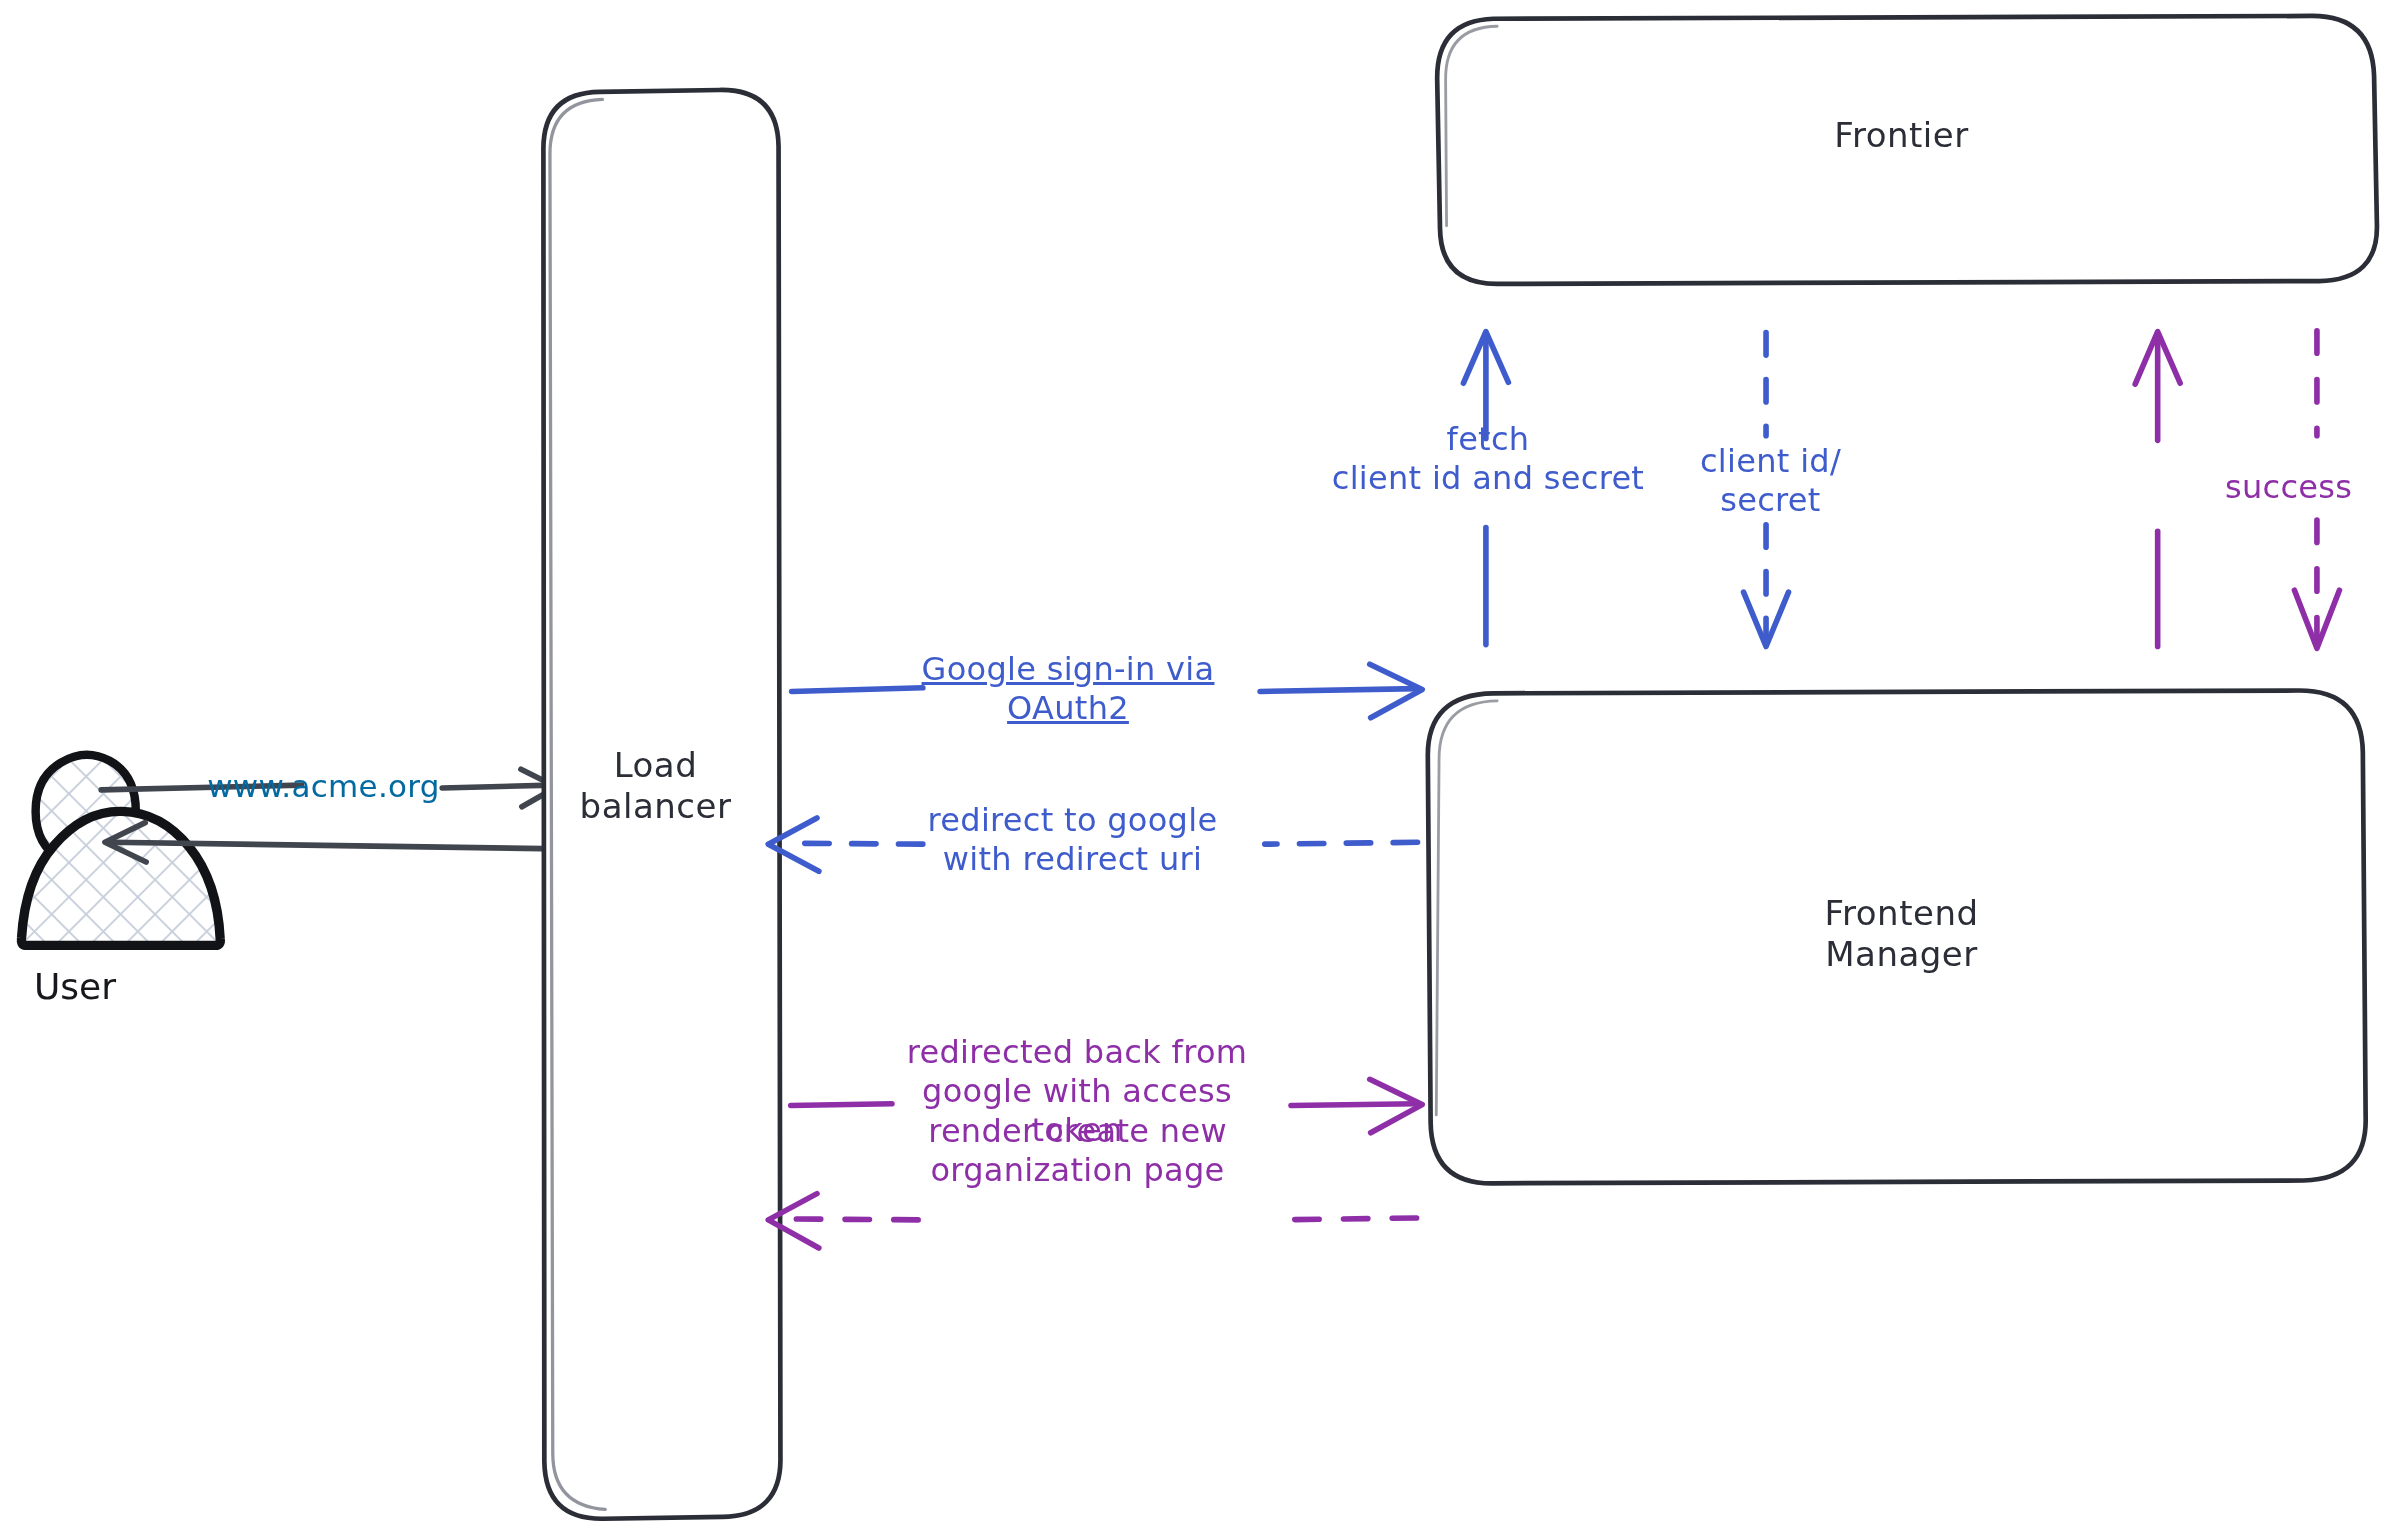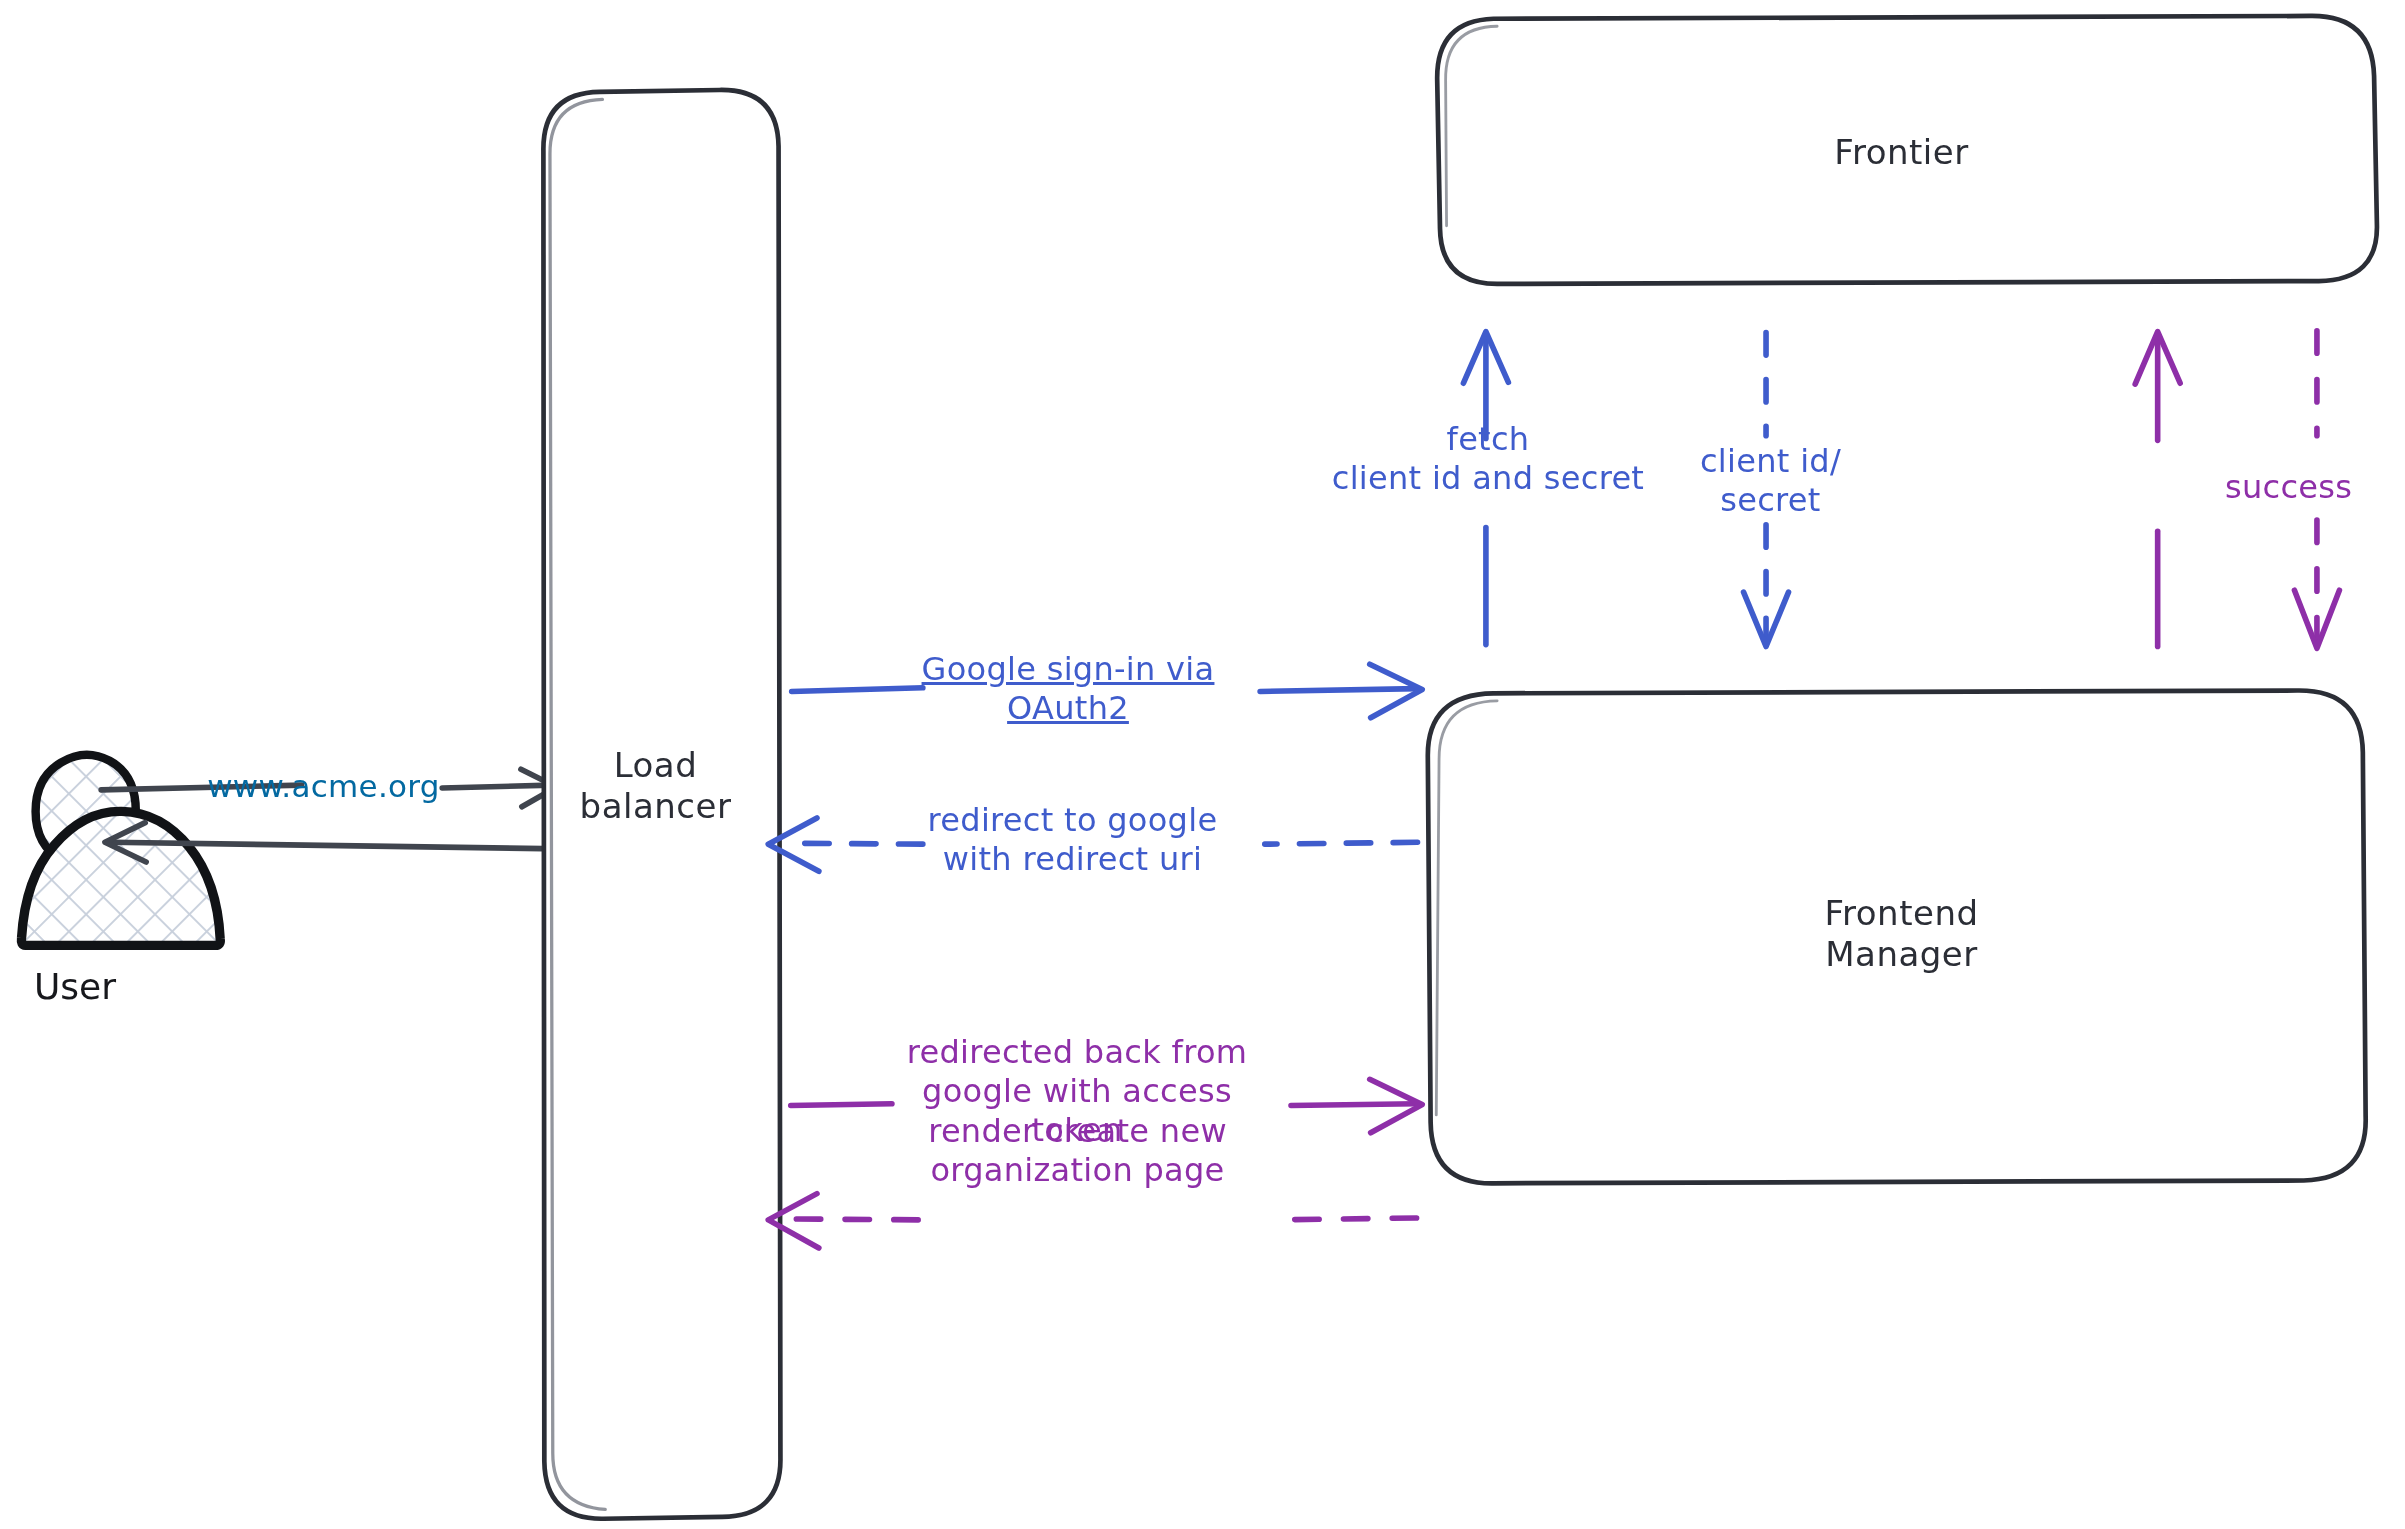--- a/index.html
+++ b/index.html
@@ -149,21 +149,21 @@
       <path d="M2473 555 L2473 685" fill="none" stroke="#8e2fa8" stroke-width="6" stroke-linecap="round" stroke-dasharray="24 28"></path>
       <path d="M2449 630 L2473 692 L2497 630" fill="none" stroke="#8e2fa8" stroke-width="6" stroke-linecap="round" stroke-linejoin="round"></path>
     </g>
   </svg>
 
   <div class="lbl user-caption" style="left:0px; top:937px; width:150px;">User</div>
 
   <div class="lbl node-label" style="left:562px; top:745px; width:187px;">Load
 balancer</div>
 
-  <div class="lbl node-label" style="left:1761px; top:132px; width:281px;">Frontier</div>
+  <div class="lbl node-label" style="left:1761px; top:115px; width:281px;">Frontier</div>
 
   <div class="lbl node-label" style="left:1761px; top:893px; width:281px;">Frontend
 Manager</div>
 
   <div class="lbl edge-label-dark" style="left:169px; top:768px; width:309px;">www.acme.org</div>
 
   <div class="lbl edge-label-blue" style="left:871px; top:650px; width:394px;text-decoration:underline;">Google sign-in via
 OAuth2</div>
 
   <div class="lbl edge-label-purple" style="left:871px; top:1033px; width:412px;">redirected back from

